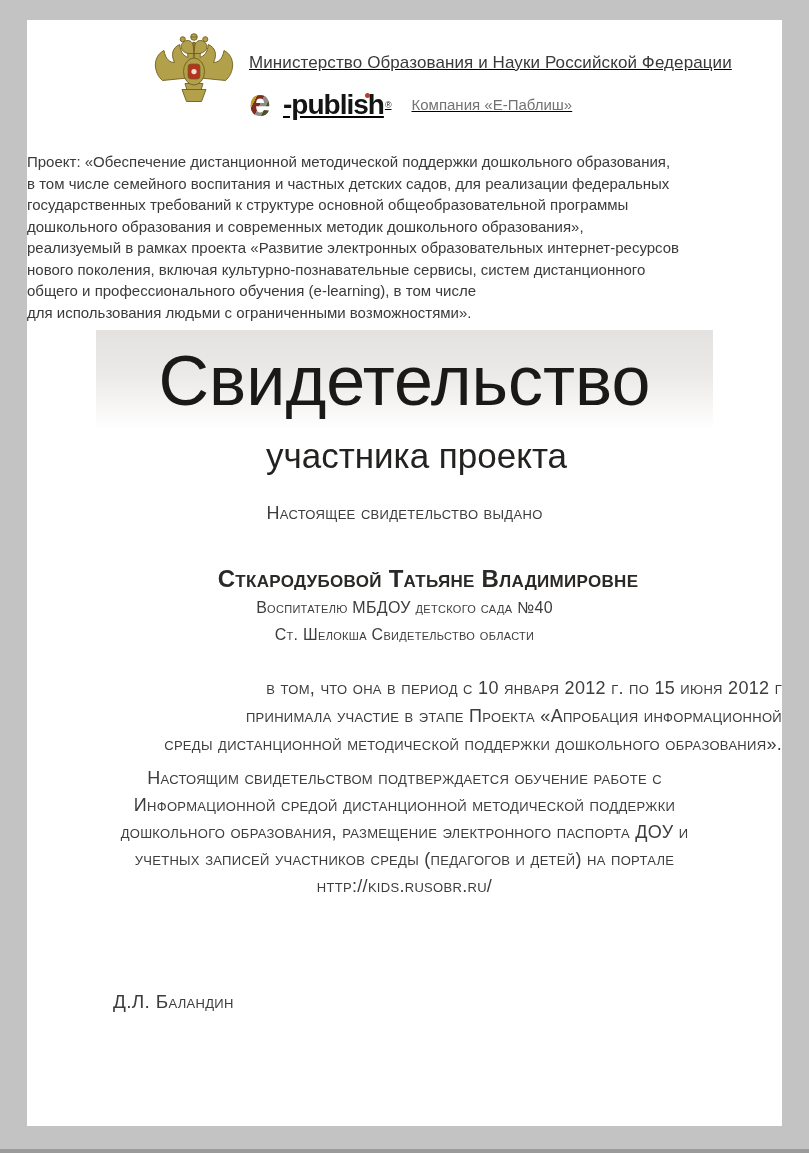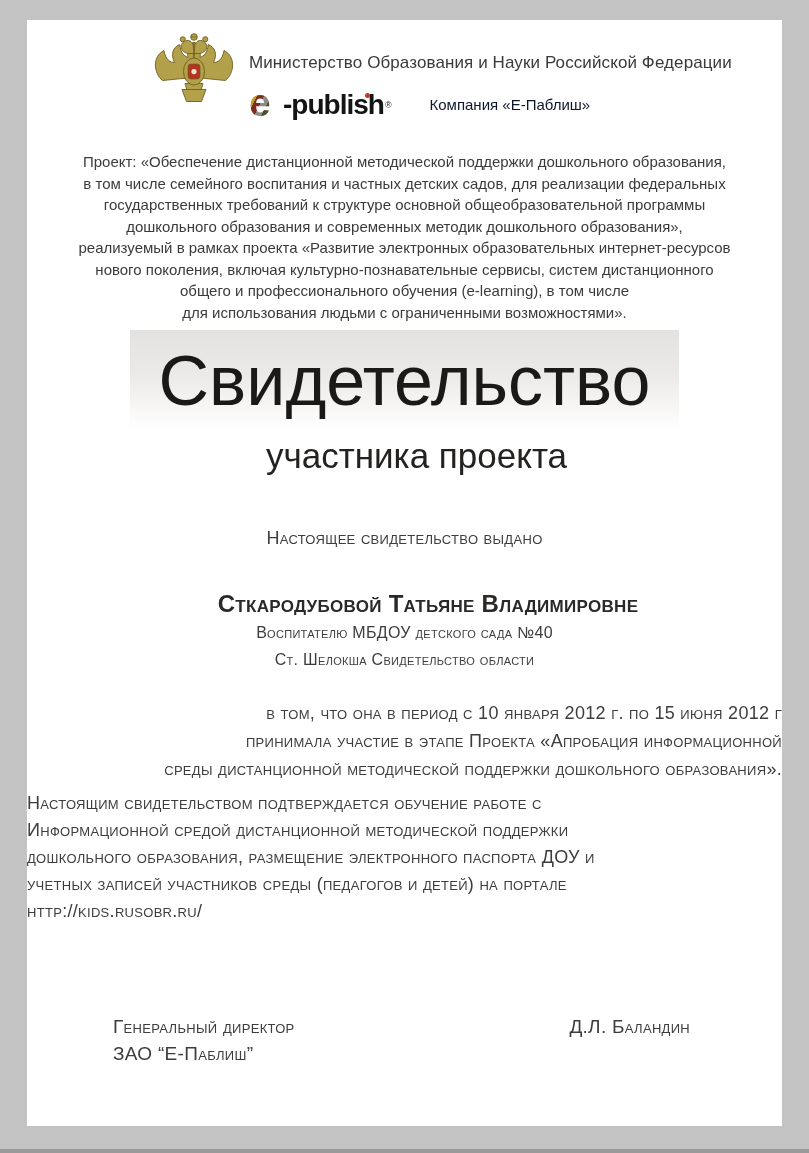--- a/index.html
+++ b/index.html
@@ -12,66 +12,66 @@
   }
   .bottom-line{
     position:absolute;left:0;bottom:0;width:809px;height:4px;
     background:#9a9a9a;
   }
   .page{
     position:absolute;left:27px;top:20px;width:755px;height:1106px;
     background:#ffffff;overflow:hidden;
   }
   
-  .header{display:flex;margin:13px 0 0 122px;}
+  .header{display:flex;margin:13px 0 0 122px;text-decoration:underline;}
   .coat{width:90px;height:74px;flex:0 0 auto;}
   .header-right{margin-left:10px;display:flex;flex-direction:column;}
   .ministry{
     margin-top:20px;font-size:17px;color:#3a3a3a;letter-spacing:.1px;
   }
   .logo-row{display:flex;align-items:center;margin-top:15px;}
   .epublish-logo{display:flex;align-items:center;position:relative;}
   .e-mark{width:33px;height:33px;display:block;}
   .brand-text{
     font-size:28px;font-weight:bold;color:#141414;letter-spacing:-1px;
     margin-left:1px;line-height:30px;text-align:center;
   }
   .i-dot{
     position:absolute;width:5px;height:5px;border-radius:50%;
     background:#c23a20;left:116px;top:5px;
   }
   .reg-mark{font-size:9px;color:#222;vertical-align:top;line-height:10px;margin-left:1px;}
-  .company{font-size:15px;color:#0f172a;margin-left:38px;}
+  .company{font-size:15px;color:#737373;margin-left:20px;}
   
   .prewrap{white-space:pre-line;}
   .project-paragraph{
-    margin-top:30px;text-align:center;
+    margin-top:30px;
     font-size:15px;line-height:21.5px;color:#3b3b3b;letter-spacing:0;
   }
   
   .title-band{
-    margin:7px auto 0;width:549px;height:100px;
+    margin:7px auto 0;width:617px;height:100px;
     background:linear-gradient(180deg,#e3e2e0 0%,#eceae8 45%,#ffffff 100%);
     text-align:center;
   }
   .title{
     padding-top:12px;font-size:70px;line-height:78px;color:#1b1917;
     letter-spacing:0;
   }
   .subtitle{
     margin-top:6px;text-align:center;font-size:35px;color:#242220;padding-left:24px;
   }
   
   .sc{font-variant:small-caps;color:#3d3d3d;letter-spacing:.3px;}
-  .issued-line{margin-top:52px;text-align:center;font-size:18px;}
+  .issued-line{margin-top:27px;text-align:center;font-size:18px;}
   .recipient{margin-top:40px;text-align:center;}
   .recipient-name{font-size:24px;font-weight:bold;color:#2b2927;line-height:30px;padding-left:47px;}
   .recipient-line{font-size:16px;line-height:27px;}
   .participation{margin-top:26px;text-align:right;font-size:18px;line-height:28px;}
-  .confirmation{margin-top:7px;font-size:18px;line-height:27px;}
+  .confirmation{margin-top:7px;text-align:center;font-size:18px;line-height:27px;}
   
   .signature{
     margin-top:88px;display:flex;justify-content:space-between;
     padding:0 92px 0 86px;align-items:flex-start;
   }
   .sig-left{font-size:19px;line-height:27px;text-align:left;}
   .sig-right{font-size:19px;line-height:27px;text-align:right;}
 </style>
 </head>
 <body>
@@ -162,22 +162,18 @@
 принимала участие в этапе Проекта «Апробация информационной
 среды дистанционной методической поддержки дошкольного образования».</div>
 
   <div class="confirmation sc prewrap">Настоящим свидетельством подтверждается обучение работе с
 Информационной средой дистанционной методической поддержки
 дошкольного образования, размещение электронного паспорта ДОУ и
 учетных записей участников среды (педагогов и детей) на портале
 http://kids.rusobr.ru/</div>
 
   <div class="signature">
-    <div class="sig-left sc">
-      <div>Генеральный директор</div>
-      <div>ЗАО “Е-Паблиш”</div>
-    </div>
     <div class="sig-right sc">Д.Л. Баландин</div>
   </div>
 
 </div>
 
 <div class="bottom-line"></div>
 
 </body></html>

